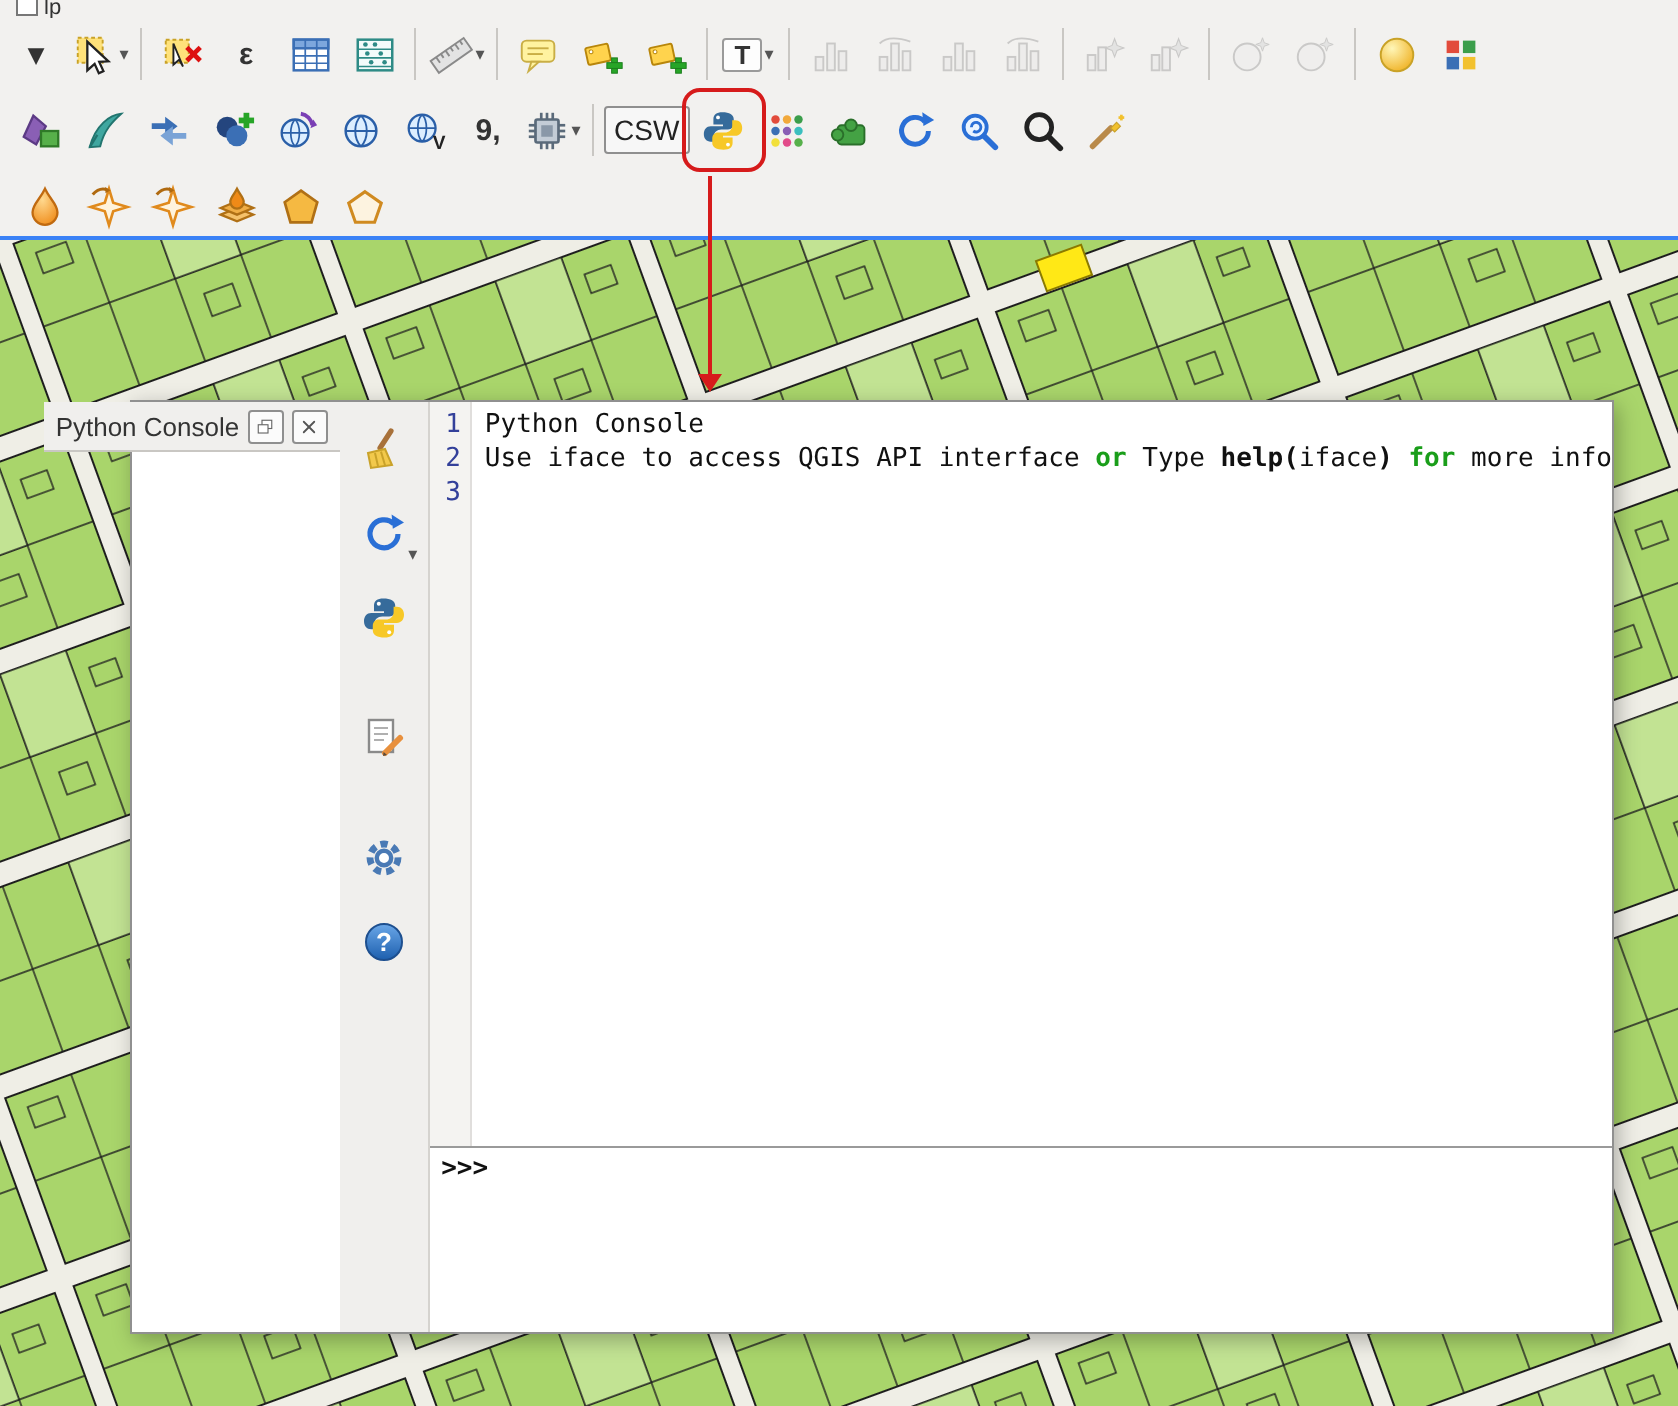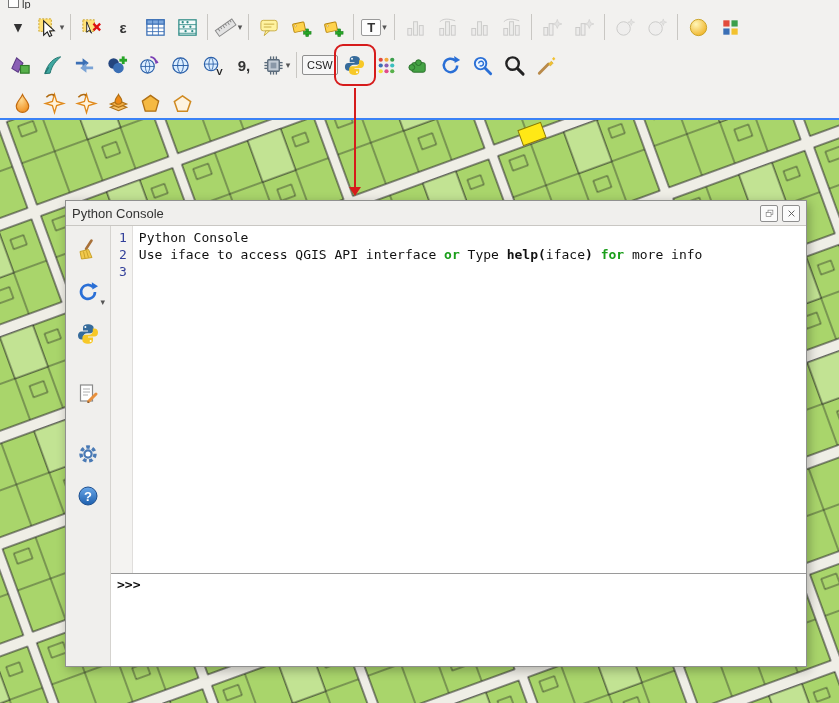--- a/index.html
+++ b/index.html
@@ -21,34 +21,34 @@
   #row2{left:4px;top:50px;}
   #row3{left:6px;top:88px;}
   .tbtn{height:30px;min-width:30px;display:flex;align-items:center;justify-content:center;
         border-radius:3px;position:relative;margin:0 1px;}
   .tbtn svg.ic{width:23px;height:23px;}
   .tb-sep{width:1px;height:26px;background:#c9c7c3;margin:0 4px;}
   .disabled{opacity:.4;}
   .glyph-btn{font-size:15px;color:#333;font-weight:bold;}
   .boxed{border:1px solid #9a9a9a;background:#fdfdfd;padding:0 5px;font-size:13px;
          color:#333;border-radius:2px;font-weight:bold;}
-  .label-btn{border:1px solid #8f8f8f;background:#f7f7f7;padding:3px 4px;font-size:11px;
+  .label-btn{border:1px solid #8f8f8f;background:#f7f7f7;padding:3px 4px;font-size:14px;
              color:#222;border-radius:2px;}
   .dd{font-size:9px;color:#555;margin-left:1px;line-height:1;}
   .hl-red{outline:2px solid var(--red);outline-offset:4px;}
 
   
   #red-arrow-line{position:absolute;width:2px;background:var(--red);z-index:60;}
   #red-arrow-head{position:absolute;width:0;height:0;border-left:6px solid transparent;
                   border-right:6px solid transparent;border-top:9px solid var(--red);z-index:60;}
 
   
   #console{position:absolute;left:65px;top:200px;width:740px;height:465px;background:#fff;
            border:1px solid #909090;box-shadow:2px 3px 10px rgba(0,0,0,.28);
-           display:flex;flex-direction:column;z-index:40;justify-content:flex-end;}
+           display:flex;z-index:40;justify-content:flex-end;}
   #console-titlebar{height:24px;display:flex;align-items:center;padding:0 6px;
                     background:#f0efed;border-bottom:1px solid #c9c7c3;flex:0 0 auto;}
   #console-title{font-size:13px;color:#333;flex:1;}
   .win-btn{width:16px;height:15px;display:flex;align-items:center;justify-content:center;
            margin-left:4px;border:1px solid #8f8f8f;background:#fbfbfb;border-radius:2px;}
   .win-btn svg{width:9px;height:9px;}
   #console-body{flex:1;display:flex;min-height:0;}
   #console-sidebar{width:44px;background:#f0efed;border-right:1px solid #d5d3cf;
                    display:flex;flex-direction:column;align-items:center;padding-top:8px;
                    gap:10px;flex:0 0 auto;}

